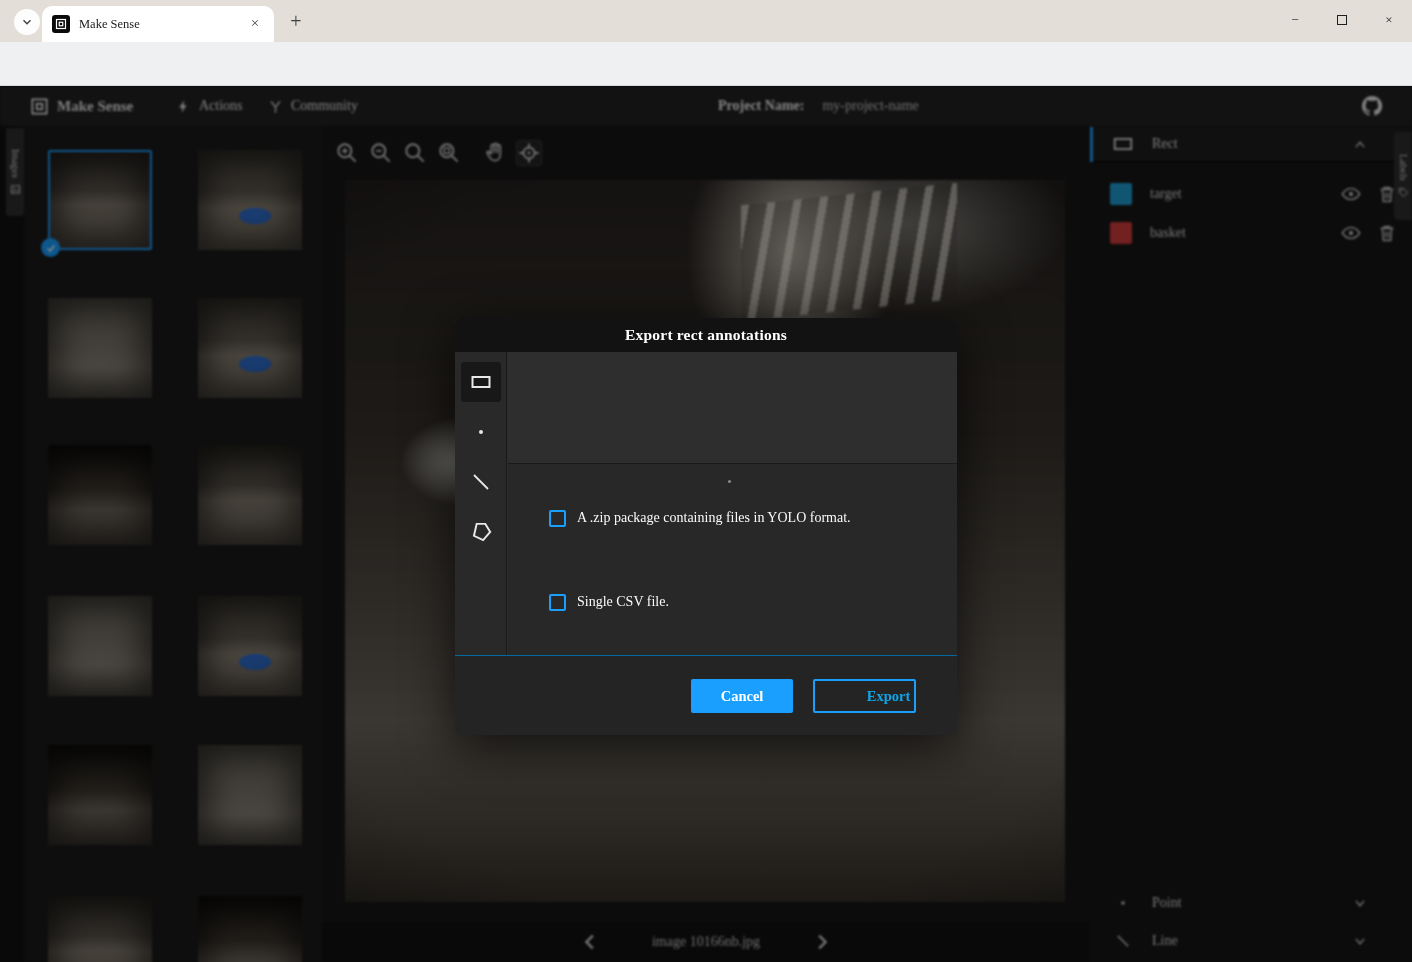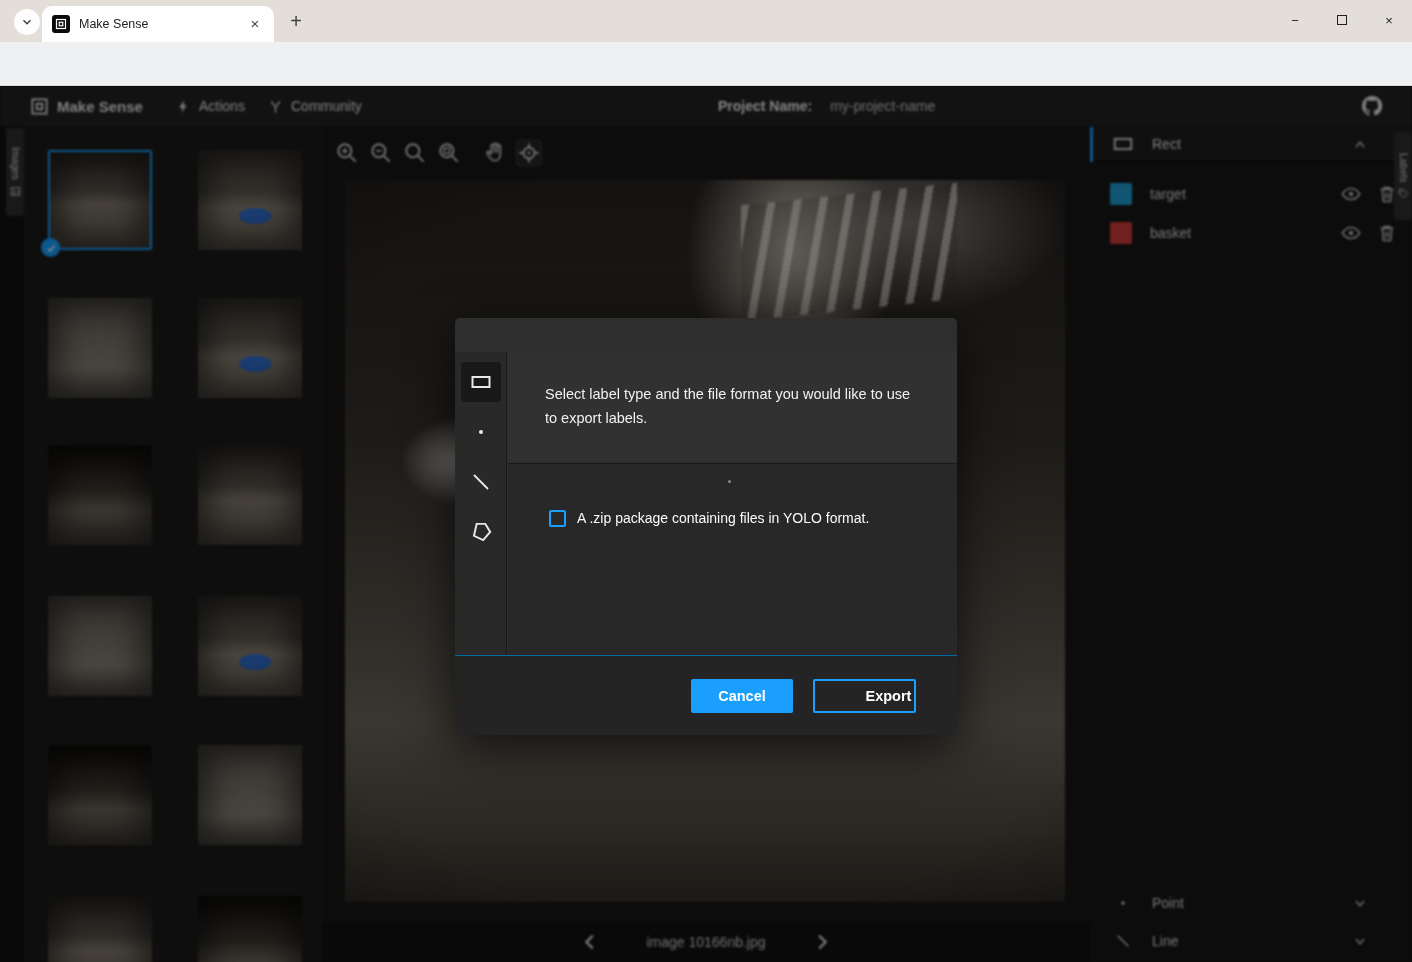--- a/index.html
+++ b/index.html
@@ -1,21 +1,21 @@
 <!DOCTYPE html>
 <html><head>
 <meta charset="utf-8">
 <style>
   * { margin:0; padding:0; box-sizing:border-box; }
   html,body { width:1412px; height:962px; overflow:hidden; background:#000;
               font-family:"Liberation Sans", sans-serif; }
   svg { display:block; }
 
   
-  #browser { position:absolute; inset:0; }
+  #browser { position:absolute; inset:0;font-family:Liberation Serif, serif; }
   #tabstrip { position:absolute; left:0; top:0; width:1412px; height:42px; background:#e3dfd8; }
   #tab-search { position:absolute; left:14px; top:9px; width:26px; height:26px; border-radius:50%;
                 background:#fdfdfd; display:flex; align-items:center; justify-content:center; color:#3c4043;}
   #active-tab { position:absolute; left:42px; top:6px; width:232px; height:36px; background:#fff;
                 border-radius:10px 10px 0 0; display:flex; align-items:center; padding:0 10px; }
   #tab-favicon { width:18px; height:18px; background:#0a0a0a; border-radius:3px; display:flex;
                  align-items:center; justify-content:center; margin-right:9px; }
   #tab-title { font-size:12.5px; color:#202124; flex:1; white-space:nowrap; overflow:hidden; }
   #tab-close { color:#45484d; font-size:15px; width:18px; height:18px; line-height:17px; text-align:center;
                border-radius:50%; cursor:pointer; }
@@ -135,21 +135,21 @@
               display:flex; align-items:center; justify-content:center; color:#fff; }
   .checkbox.checked { background:#1a9fff; }
   .checkbox svg { visibility:hidden; } .checkbox.checked svg { visibility:visible; }
   .opt-label { color:#fbfbfb; font-size:14px; }
   #modal-footer { position:absolute; left:0; top:337px; width:502px; height:80px; background:#242424;
                   border-top:1px solid #0369a1; }
   #cancel-btn { position:absolute; left:236px; top:23px; width:102px; height:34px; background:#1a9fff;
                 color:#fff; font-weight:bold; font-size:14.5px; border:none; border-radius:2px;
                 font-family:inherit; cursor:pointer; }
   #export-btn { position:absolute; left:358px; top:23px; width:103px; height:34px; background:transparent;
-                color:#ffffff; font-weight:bold; font-size:14.5px; border:2px solid #1a9fff; border-radius:2px;
+                color:#0ea5e9; font-weight:bold; font-size:14.5px; border:2px solid #1a9fff; border-radius:2px;
                 font-family:inherit; cursor:pointer;padding-left:48px; }
 </style>
 </head>
 <body>
 
 <div id="browser">
 
   <div id="tabstrip">
     <div id="tab-search">
       <svg width="14" height="14" viewBox="0 0 24 24">
@@ -421,20 +421,23 @@
       <div id="labels-tab">
         <span class="vtxt">Labels</span>
         <svg width="11" height="11" viewBox="0 0 24 24">
             <path d="M3 12V3h9l9 9-9 9z" fill="none" stroke="#ddd" stroke-width="2"></path>
             <circle cx="8" cy="8" r="1.6" fill="#ddd"></circle>
           </svg>
       </div>
     </div>
 
     <div id="modal">
+      <div id="modal-header">
+        <span id="modal-title">Export rect annotations</span>
+      </div>
 
       <div id="modal-sidebar">
         <div class="side-tile selected" style="top:10px">
           <svg width="24" height="24" viewBox="0 0 24 24">
               <rect x="3.5" y="7" width="17" height="10" fill="none" stroke="currentColor" stroke-width="2"></rect>
             </svg>
         </div>
         <div class="side-tile" style="top:60px">
           <svg width="24" height="24" viewBox="0 0 24 24">
               <circle cx="12" cy="12" r="2" fill="currentColor"></circle>
@@ -445,34 +448,39 @@
               <line x1="5" y1="5" x2="19" y2="19" stroke="currentColor" stroke-width="1.8"></line>
             </svg>
         </div>
         <div class="side-tile" style="top:160px">
           <svg width="26" height="26" viewBox="0 0 24 24">
               <polygon points="8,4.5 16,4.5 20.5,12 14,19.5 5.5,15.5" fill="none" stroke="currentColor" stroke-width="1.8"></polygon>
             </svg>
         </div>
       </div>
 
-      <div id="modal-msg-area">
-        <div id="modal-desc">Select label type and the file format you would like to use to export labels.</div>
-      </div>
 
       <div id="modal-options">
         <div id="tiny-dot"></div>
         <div class="opt-row" style="top:43px">
           <div class="checkbox">
               <svg width="11" height="11" viewBox="0 0 24 24">
                 <polyline points="4,13 10,19 20,6" fill="none" stroke="#fff" stroke-width="3.4"></polyline>
               </svg>
             </div>
           <span class="opt-label">A .zip package containing files in YOLO format.</span>
         </div>
+        <div class="opt-row" style="top:127px">
+          <div class="checkbox">
+              <svg width="11" height="11" viewBox="0 0 24 24">
+                <polyline points="4,13 10,19 20,6" fill="none" stroke="#fff" stroke-width="3.4"></polyline>
+              </svg>
+            </div>
+          <span class="opt-label">Single CSV file.</span>
+        </div>
       </div>
 
       <div id="modal-footer">
         <button id="cancel-btn">Cancel</button>
         <button id="export-btn">Export</button>
       </div>
     </div>
   </div>
 </div>
 

